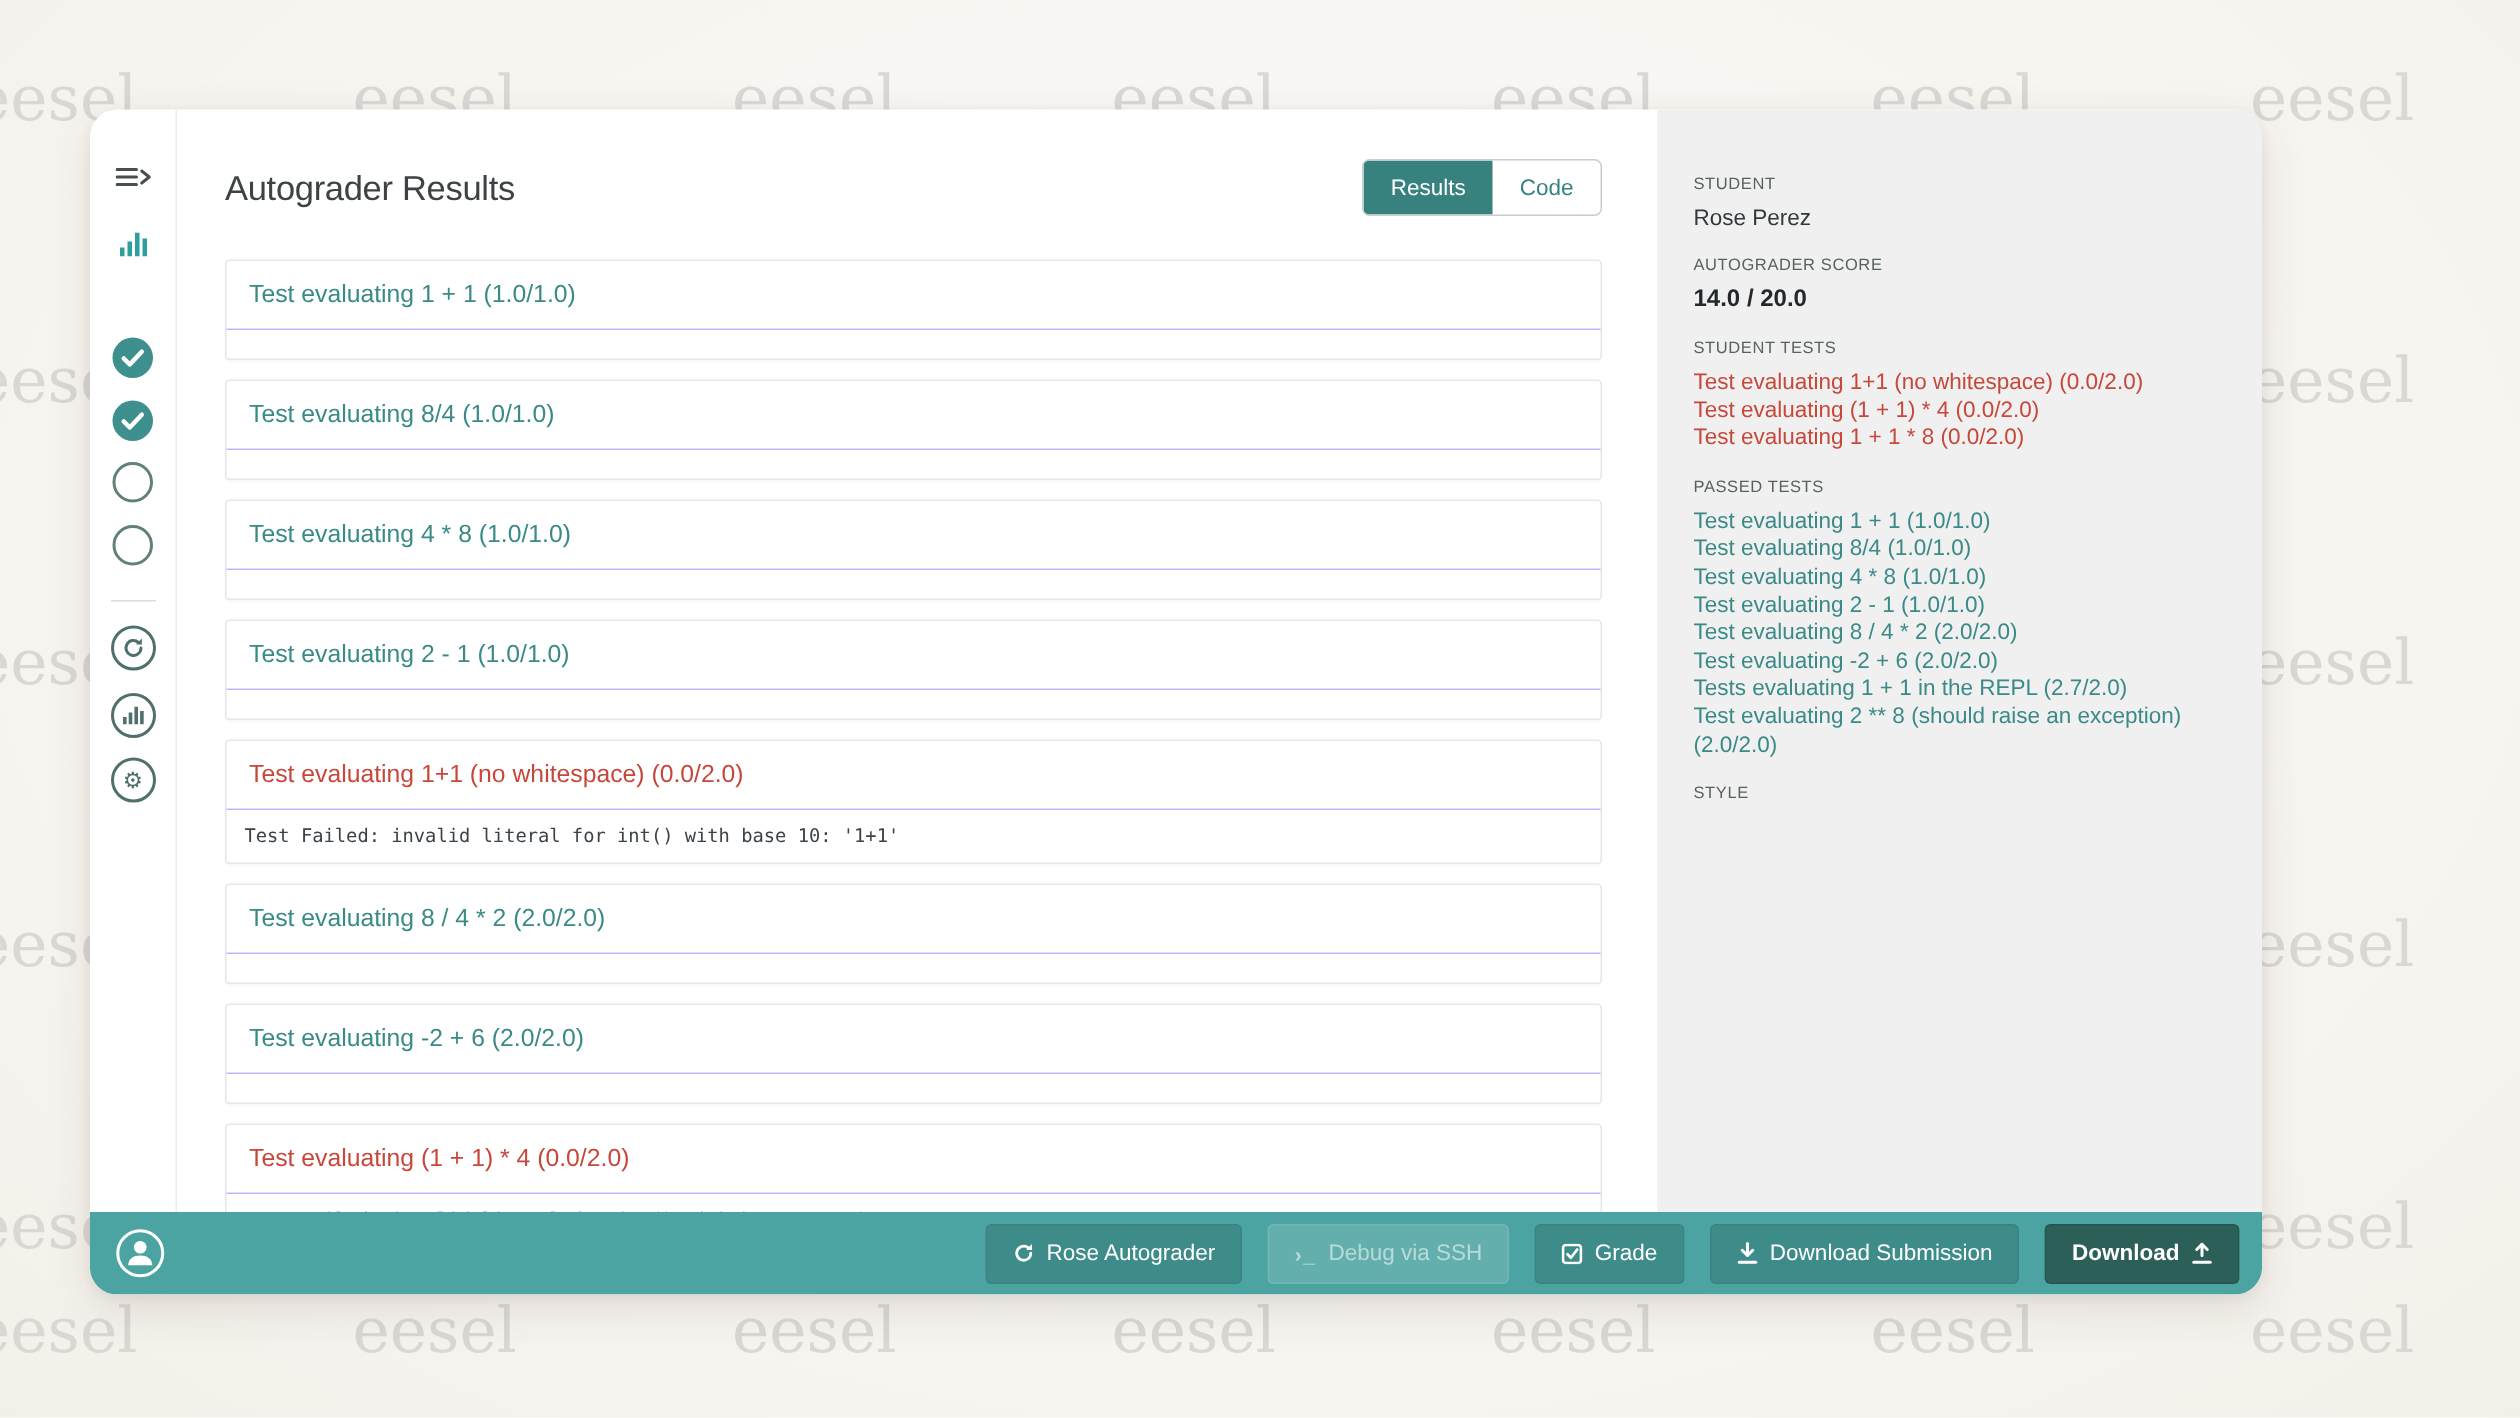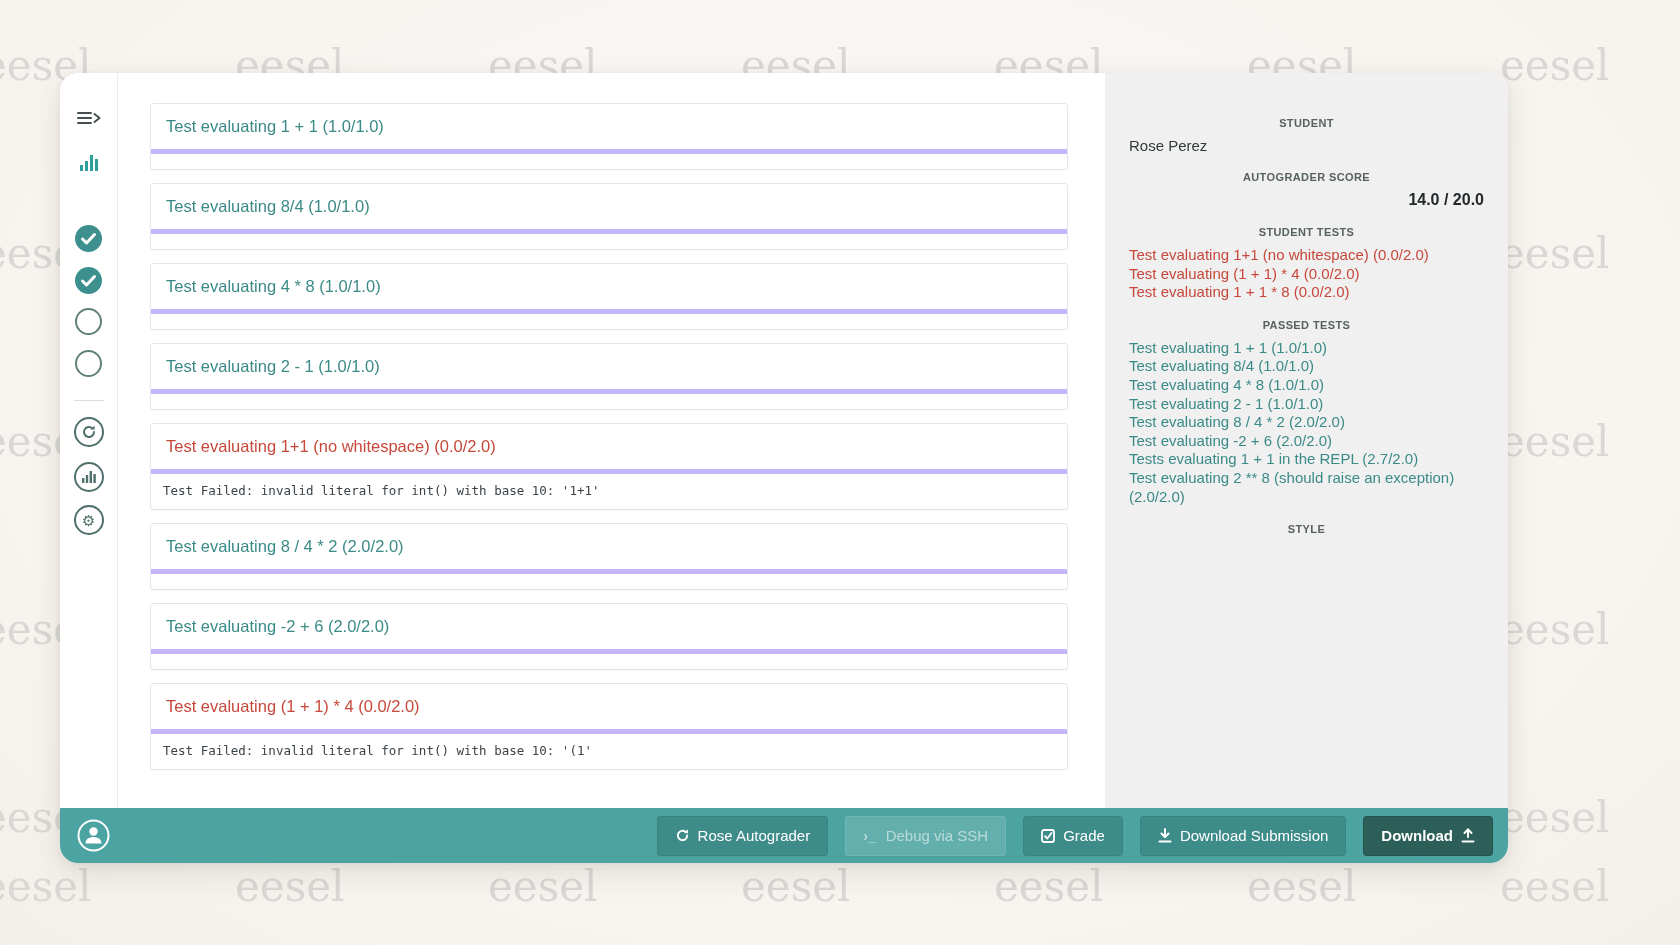--- a/index.html
+++ b/index.html
@@ -68,40 +68,40 @@
   .toggle .off { color: #37827f; }
 
   .tests { display: flex; flex-direction: column; gap: 13px; }
   .test-card {
     border: 1px solid #e4e7e9; border-radius: 3px; background: #fff;
     box-shadow: 0 1px 2px rgba(0,0,0,0.03); cursor: pointer;
   }
   .test-title { padding: 13px 15px; font-size: 16.5px; }
   .test-card.passed .test-title { color: #3a8a87; }
   .test-card.failed .test-title { color: #c7483a; }
-  .test-body { border-top: 5px solid #c4b5fd; min-height: 20px; }
+  .test-body { border-top: 1px solid #c4b5fd; min-height: 20px; }
   .test-error {
     margin: 0; padding: 9px 12px 11px;
     font-family: "DejaVu Sans Mono", monospace;
     font-size: 12.5px; color: #3c4348; white-space: pre;
   }
 
   
   .summary {
     width: 403px; flex: 0 0 403px; background: #f0f0f1;
     padding: 44px 24px 0 24px; overflow: hidden;
     font-size: 15px; color: #2e3538;
   }
   .sum-label {
-    font-size: 11px; font-weight: bold; color: #57625f;
-    letter-spacing: 0.4px; margin: 17px 0 8px; text-align: center;
+    font-size: 11px; font-weight: normal; color: #57625f;
+    letter-spacing: 0.4px; margin: 17px 0 8px;
   }
   .sum-label.first { margin-top: 0; }
   .sum-value { font-size: 15px; color: #31393b; }
-  .sum-value.score { font-size: 16px; font-weight: bold; color: #23292b; text-align: right; }
+  .sum-value.score { font-size: 16px; font-weight: bold; color: #23292b; }
   .sum-item { line-height: 18.6px; }
   .sum-item.failed { color: #c7483a; }
   .sum-item.passed { color: #3a8a87; }
 
   
   .footer-bar {
     height: 55px; flex: 0 0 55px; background: #4ba4a1;
     display: flex; align-items: center; padding: 0 15px;
   }
   .user-badge { width: 33px; height: 33px; margin-left: 2px; cursor: pointer; display: flex; }
@@ -208,20 +208,27 @@
           <rect x="0" y="7" width="2.4" height="5" fill="#4f706c"></rect>
           <rect x="3.8" y="4" width="2.4" height="8" fill="#4f706c"></rect>
           <rect x="7.6" y="0" width="2.4" height="12" fill="#4f706c"></rect>
           <rect x="11.4" y="3" width="2.4" height="9" fill="#4f706c"></rect>
         </svg>
       </div>
       <div class="rail-icon ri-ring ri-gear">⚙</div>
     </div>
 
     <div class="content">
+      <div class="content-header">
+        <div class="page-title">Autograder Results</div>
+        <div class="toggle">
+          <button class="on">Results</button>
+          <button class="off">Code</button>
+        </div>
+      </div>
 
       <div class="tests">
 
           <div class="test-card passed">
             <div class="test-title">Test evaluating 1 + 1 (1.0/1.0)</div>
             <div class="test-body">
               
             </div>
           </div>
 

